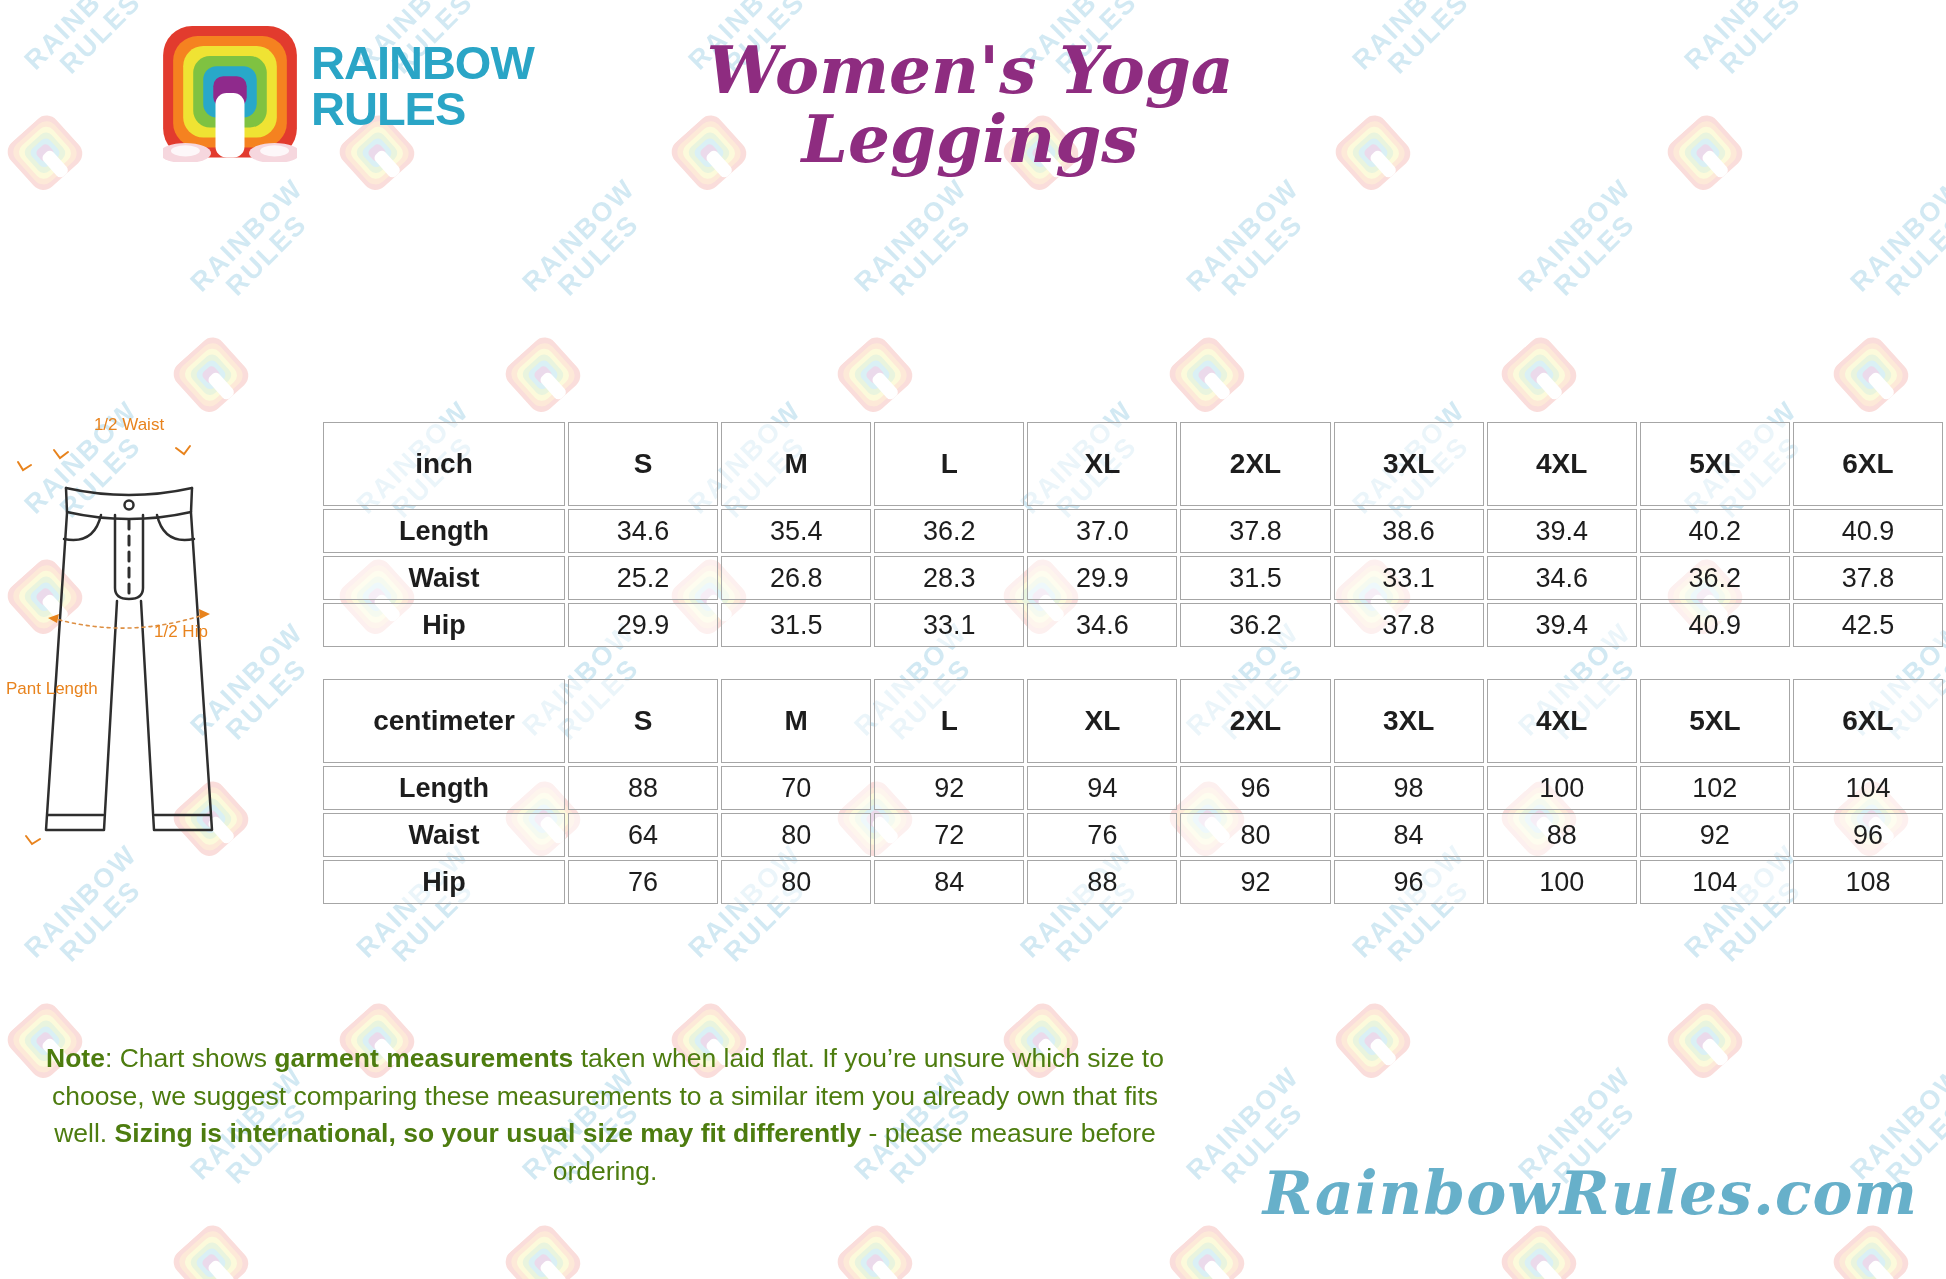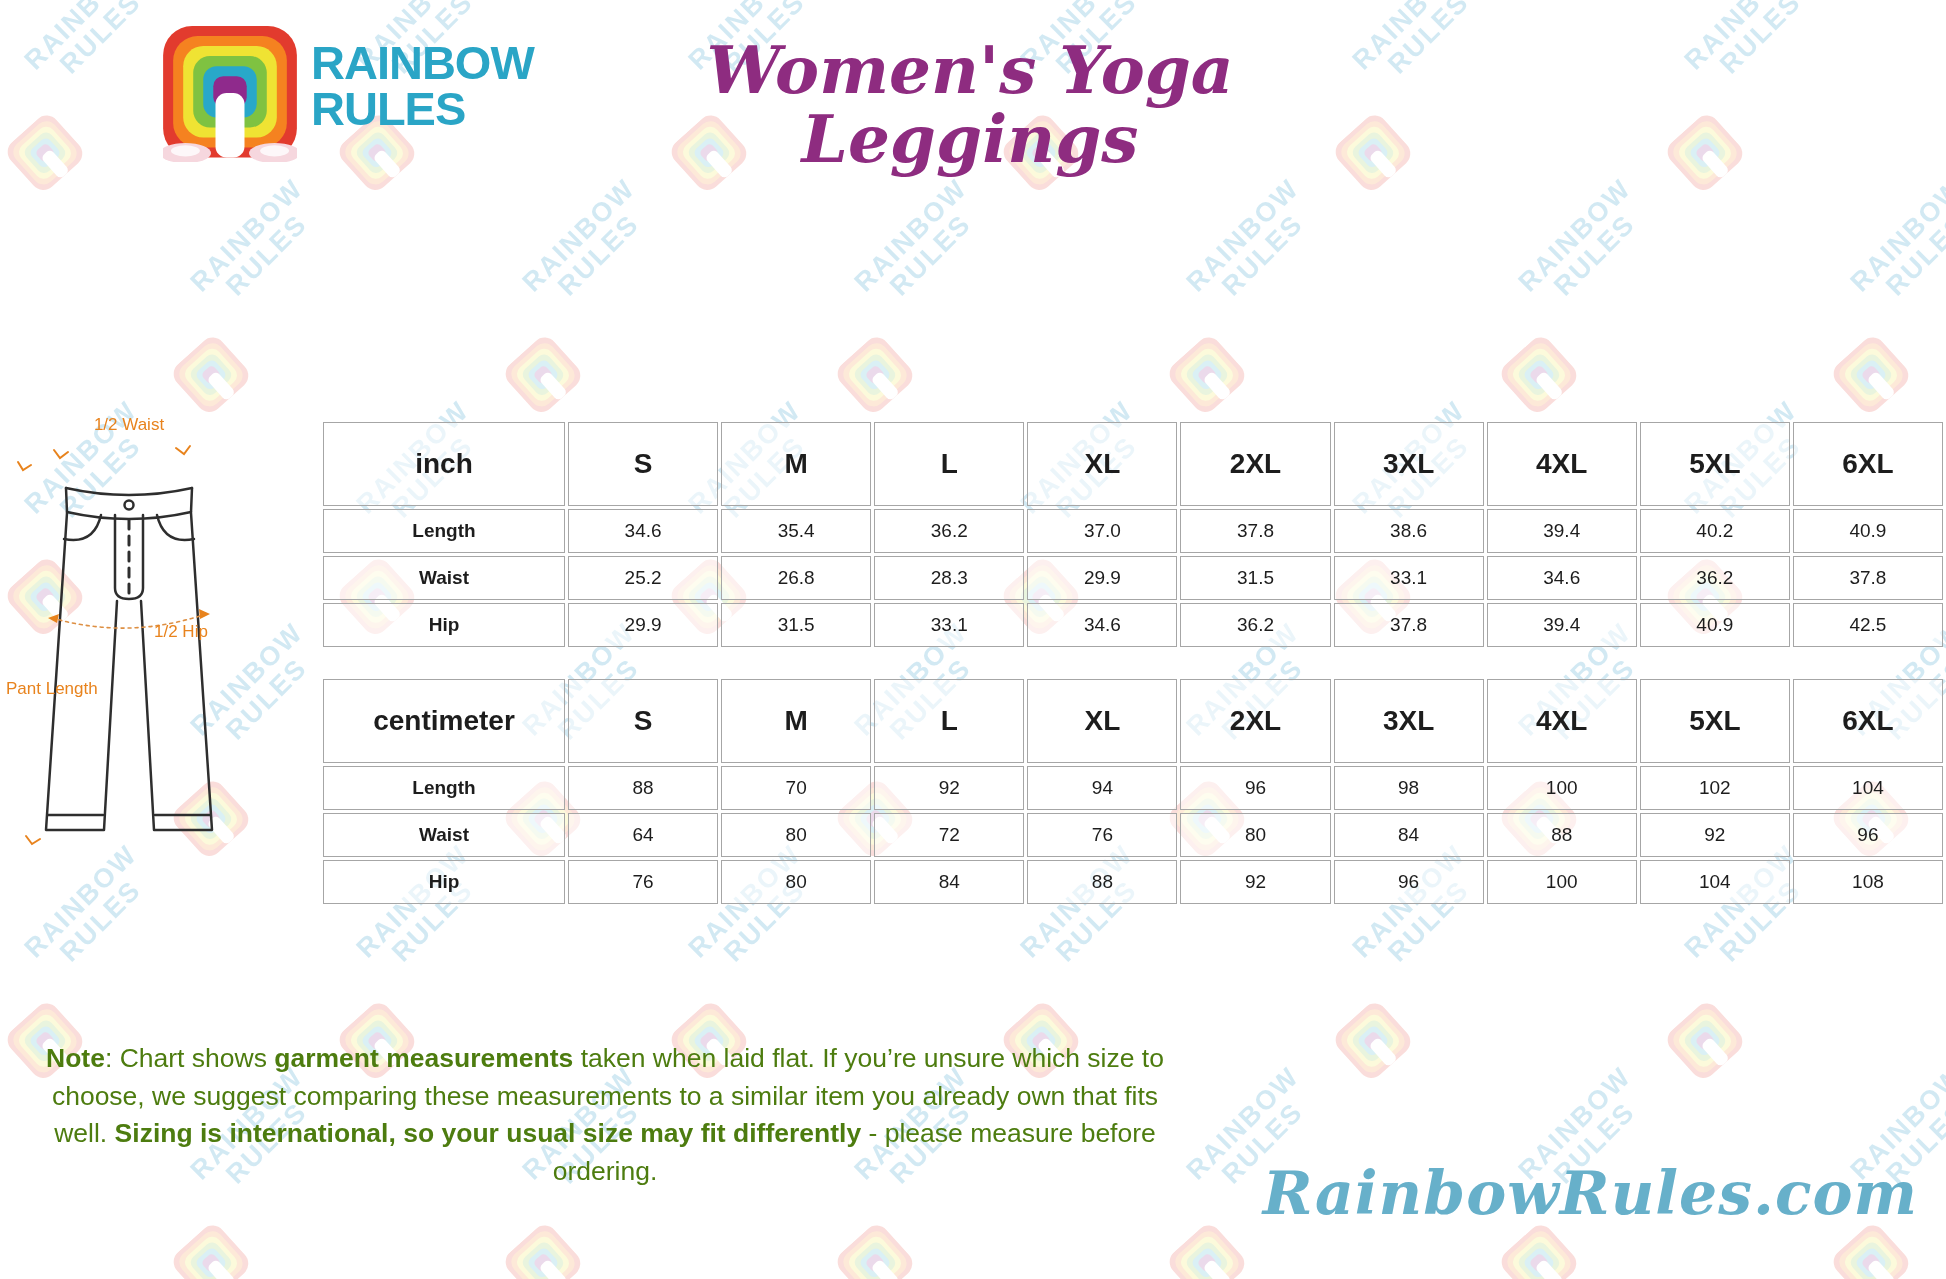--- a/index.html
+++ b/index.html
@@ -40,21 +40,21 @@
   .t-cm   { top:676px; }
   table.size-table { width:100%; table-layout:fixed; border-collapse:separate; border-spacing:3px; }
   table.size-table col.first { width:242px; }
   table.size-table th, table.size-table td {
     border:1px solid #a6a6a6; background:rgba(255,255,255,.55);
     text-align:center; vertical-align:middle; color:#1d1d1d;
   }
   table.size-table thead tr { height:84px; }
   table.size-table tbody tr { height:44px; }
   table.size-table th { font-size:28px; font-weight:bold; }
-  table.size-table td { font-size:19px; font-weight:normal; }
+  table.size-table td { font-size:27px; font-weight:normal; }
   table.size-table td.row-label { font-weight:bold; }
   
   .note-block {
     position:absolute; left:30px; top:1040px; width:1150px; text-align:center;
     font-size:26.5px; line-height:1.42; color:#4d7c0f;
   }
   .disclaimer {
     position:absolute; left:30px; top:1198px; width:1150px; text-align:center;
     font-size:26.5px; color:#141414; white-space:nowrap;
   }

